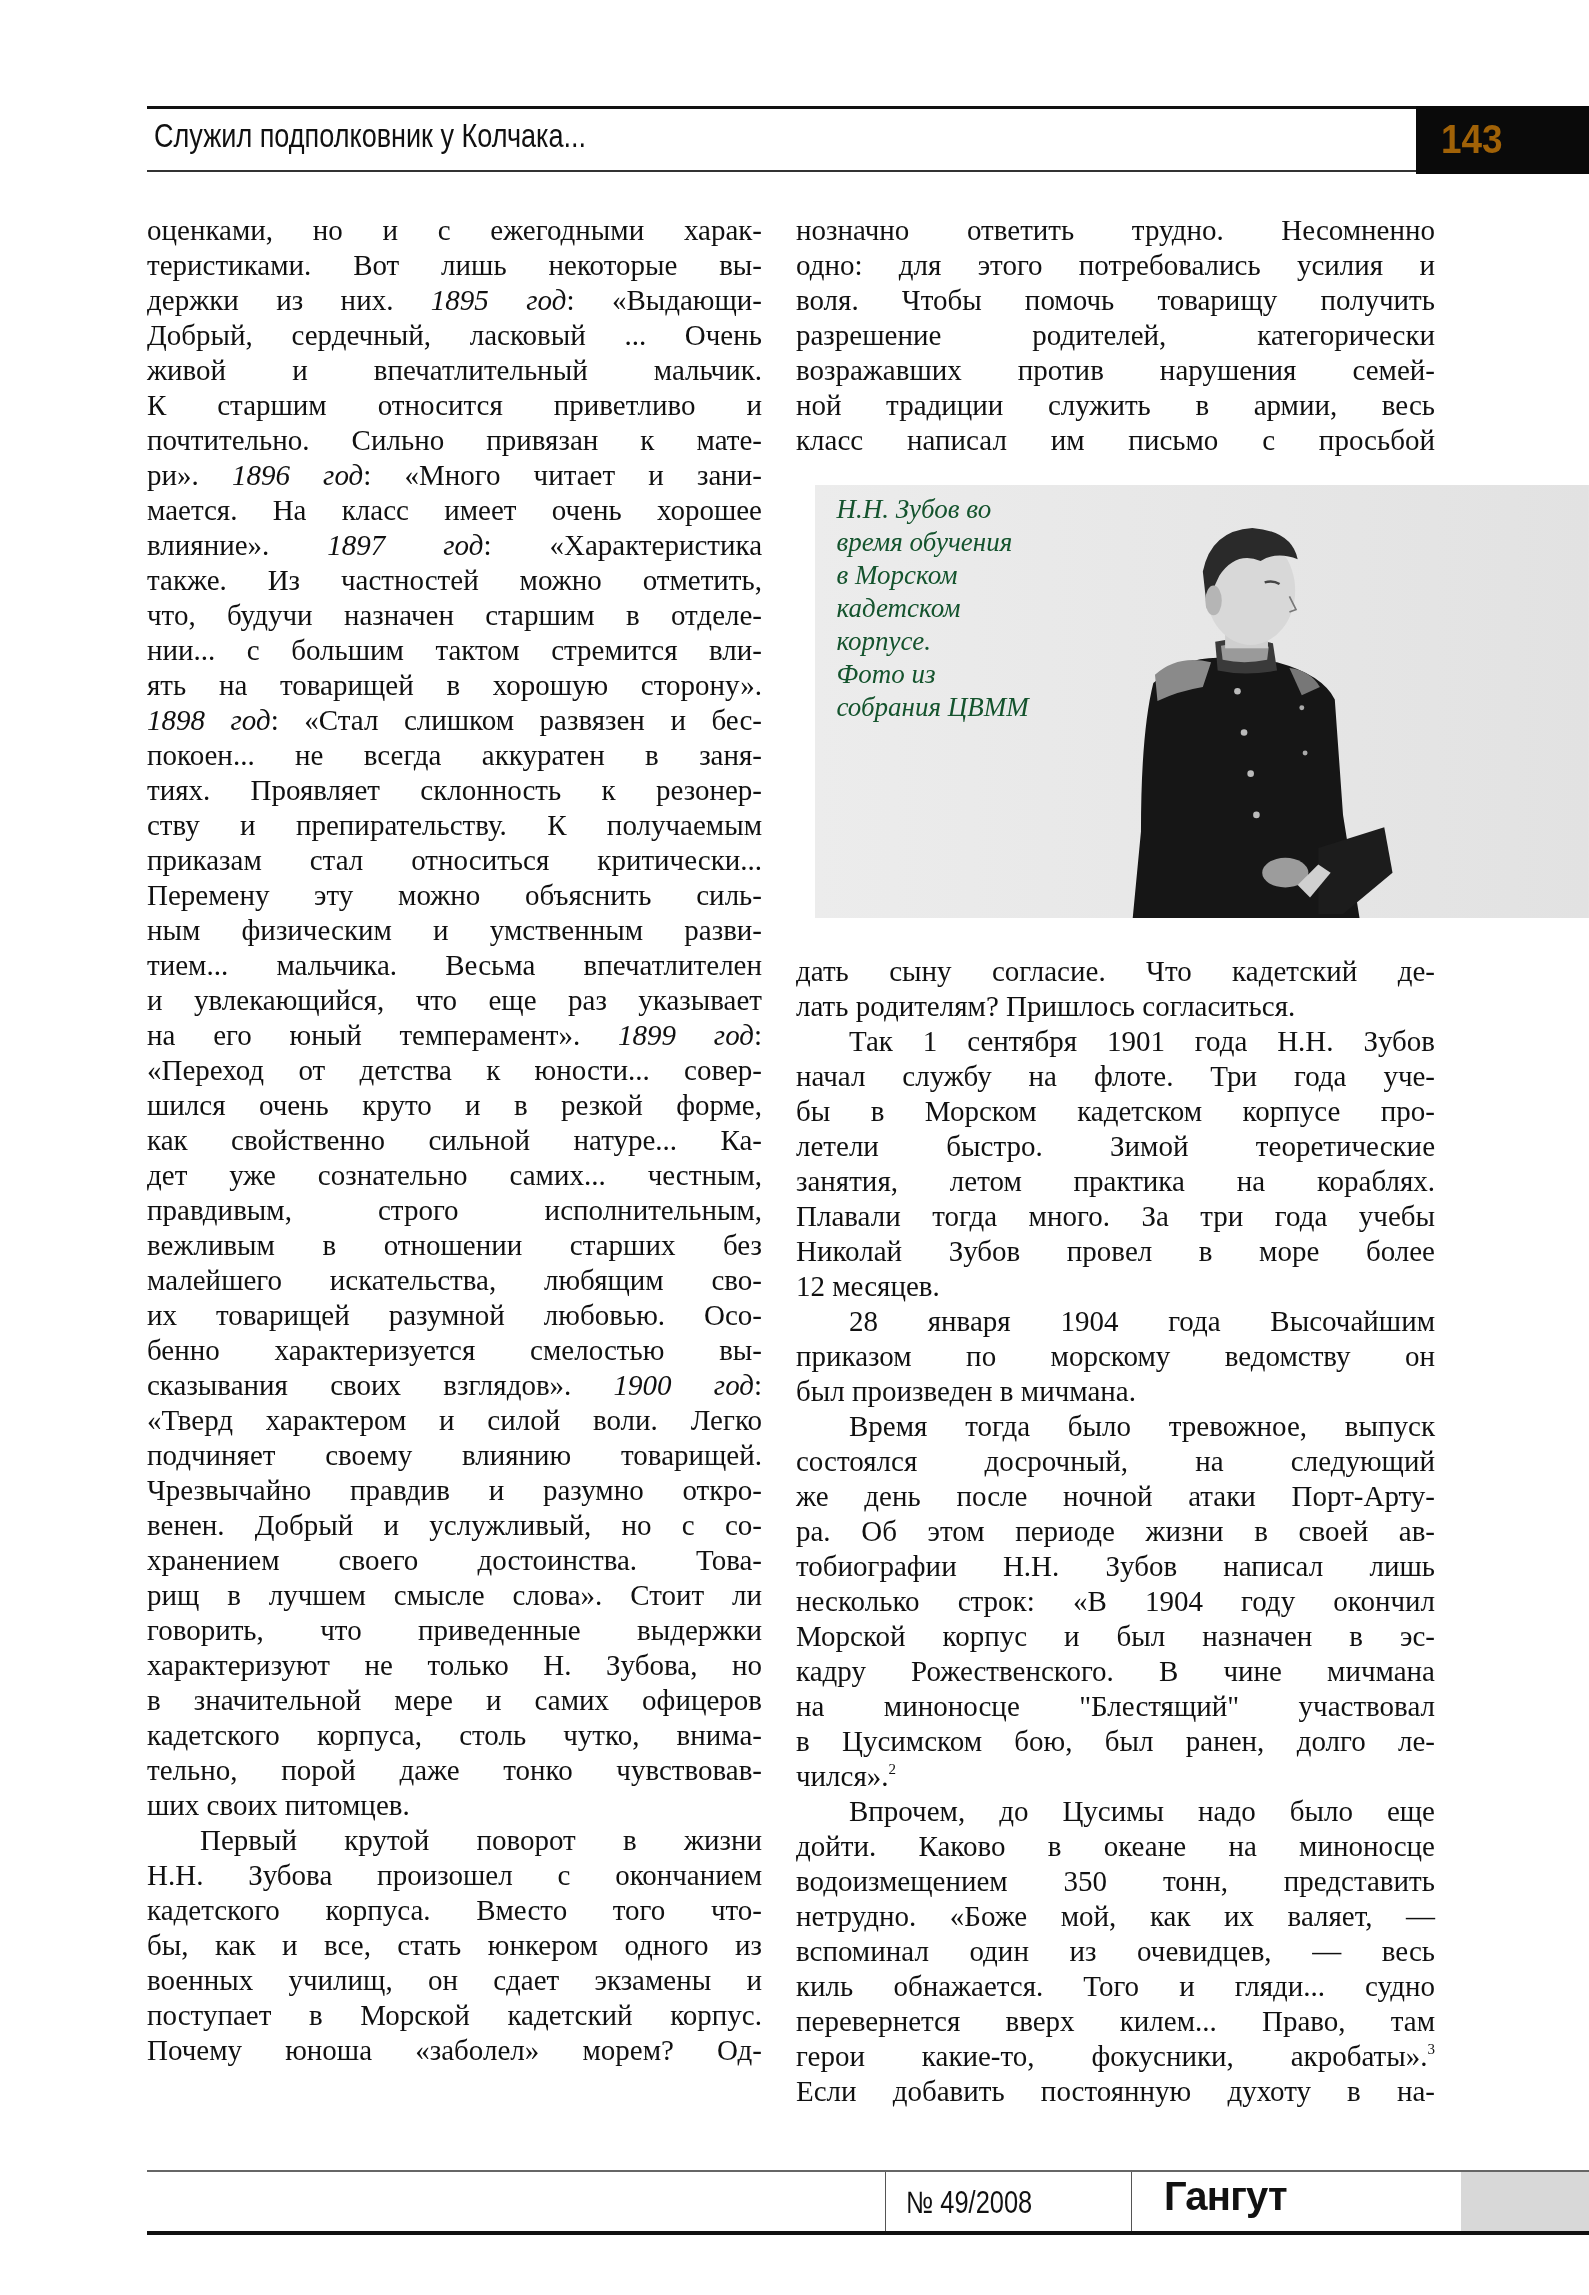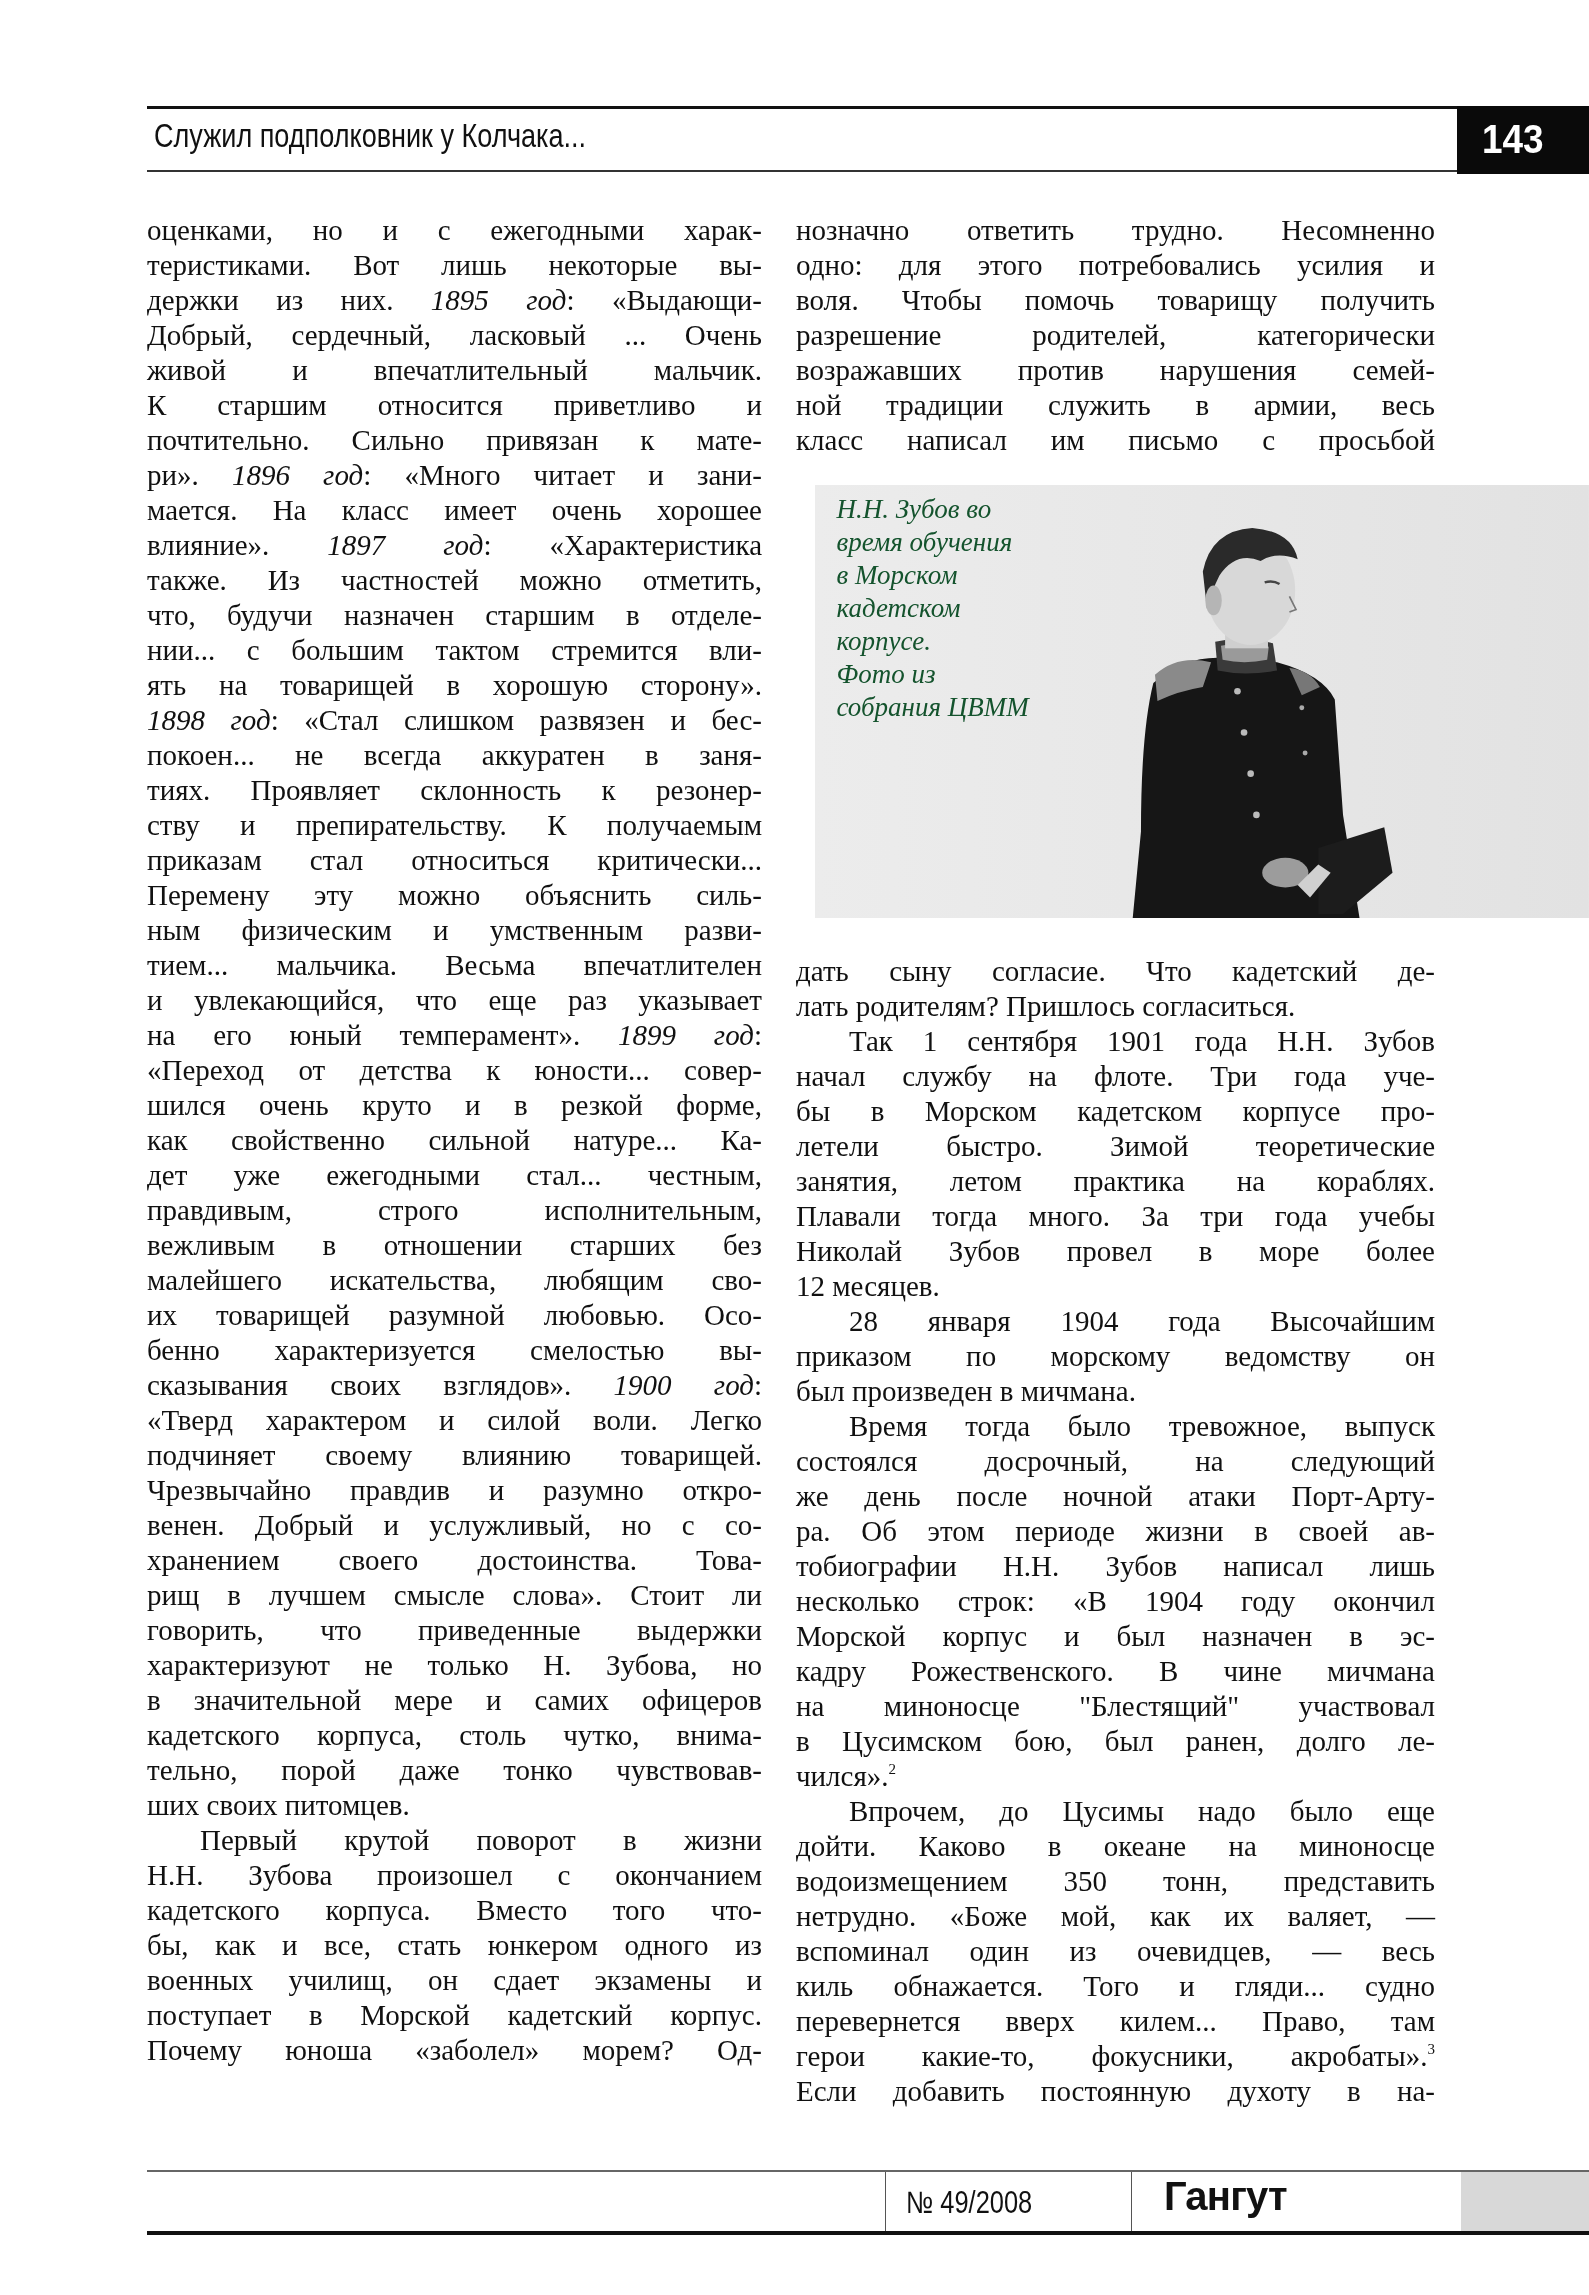--- a/index.html
+++ b/index.html
@@ -1,19 +1,19 @@
 <!DOCTYPE html>
 <html style="font-size:13.2px"><head>
 <meta charset="utf-8">
 <style>
   html, body { margin: 0; padding: 0; background: #ffffff; }
   body { width: 1589px; height: 2295px; position: relative; overflow: hidden; font-family: "Liberation Serif", "DejaVu Serif", serif; color: #111; }
   .header { position: absolute; left: 147px; top: 106px; width: 1442px; height: 61px; border-top: 3.3px solid #111; border-bottom: 2.5px solid #333; }
   .header .title { position: absolute; left: 6.6px; top: 8.3px; font-family: "Liberation Sans", "DejaVu Sans", sans-serif; font-size: 33px; transform: scaleX(0.82); transform-origin: left center; color: #111; white-space: nowrap; }
-  .header .pagebox { position: absolute; right: 0; top: -3.3px; width: 132px; height: 68px; background: #0a0a0a; color: #ffffff; text-decoration: underline; }
+  .header .pagebox { position: absolute; right: 0; top: -3.3px; width: 173px; height: 68px; background: #0a0a0a; color: #a16207; text-decoration: underline; }
   .header .pagenum { position: absolute; left: 25px; top: 10px; font-family: "Liberation Sans", "DejaVu Sans", sans-serif; font-weight: bold; font-size: 41px; transform: scaleX(0.9); transform-origin: left center; }
   .col { position: absolute; top: 213px; font-size: 29px; line-height: 35px; }
   .col .line { display: block; text-align: justify; text-align-last: justify; white-space: nowrap; }
   .col .last { text-align-last: left; }
   .col .indent { padding-left: 53px; }
   .left { left: 147px; width: 615px; }
   .right { left: 796px; width: 639px; }
   .right .below { position: absolute; top: 741px; left: 0; width: 639px; }
   em { font-style: italic; }
   sup { font-size: 15px; line-height: 0; vertical-align: 11.6px; }
@@ -58,21 +58,21 @@
   <span class="line">ству и препирательству. К получаемым</span>
   <span class="line">приказам стал относиться критически...</span>
   <span class="line">Перемену эту можно объяснить силь-</span>
   <span class="line">ным физическим и умственным разви-</span>
   <span class="line">тием... мальчика. Весьма впечатлителен</span>
   <span class="line">и увлекающийся, что еще раз указывает</span>
   <span class="line"><span>на его юный темперамент».</span> <em>1899 год</em><span>:</span></span>
   <span class="line">«Переход от детства к юности... совер-</span>
   <span class="line">шился очень круто и в резкой форме,</span>
   <span class="line">как свойственно сильной натуре... Ка-</span>
-  <span class="line">дет уже ежегодными стал... честным,</span>
+  <span class="line">дет уже сознательно самих... честным,</span>
   <span class="line">правдивым, строго исполнительным,</span>
   <span class="line">вежливым в отношении старших без</span>
   <span class="line">малейшего искательства, любящим сво-</span>
   <span class="line">их товарищей разумной любовью. Осо-</span>
   <span class="line">бенно характеризуется смелостью вы-</span>
   <span class="line"><span>сказывания своих взглядов».</span> <em>1900 год</em><span>:</span></span>
   <span class="line">«Тверд характером и силой воли. Легко</span>
   <span class="line">подчиняет своему влиянию товарищей.</span>
   <span class="line">Чрезвычайно правдив и разумно откро-</span>
   <span class="line">венен. Добрый и услужливый, но с со-</span>

